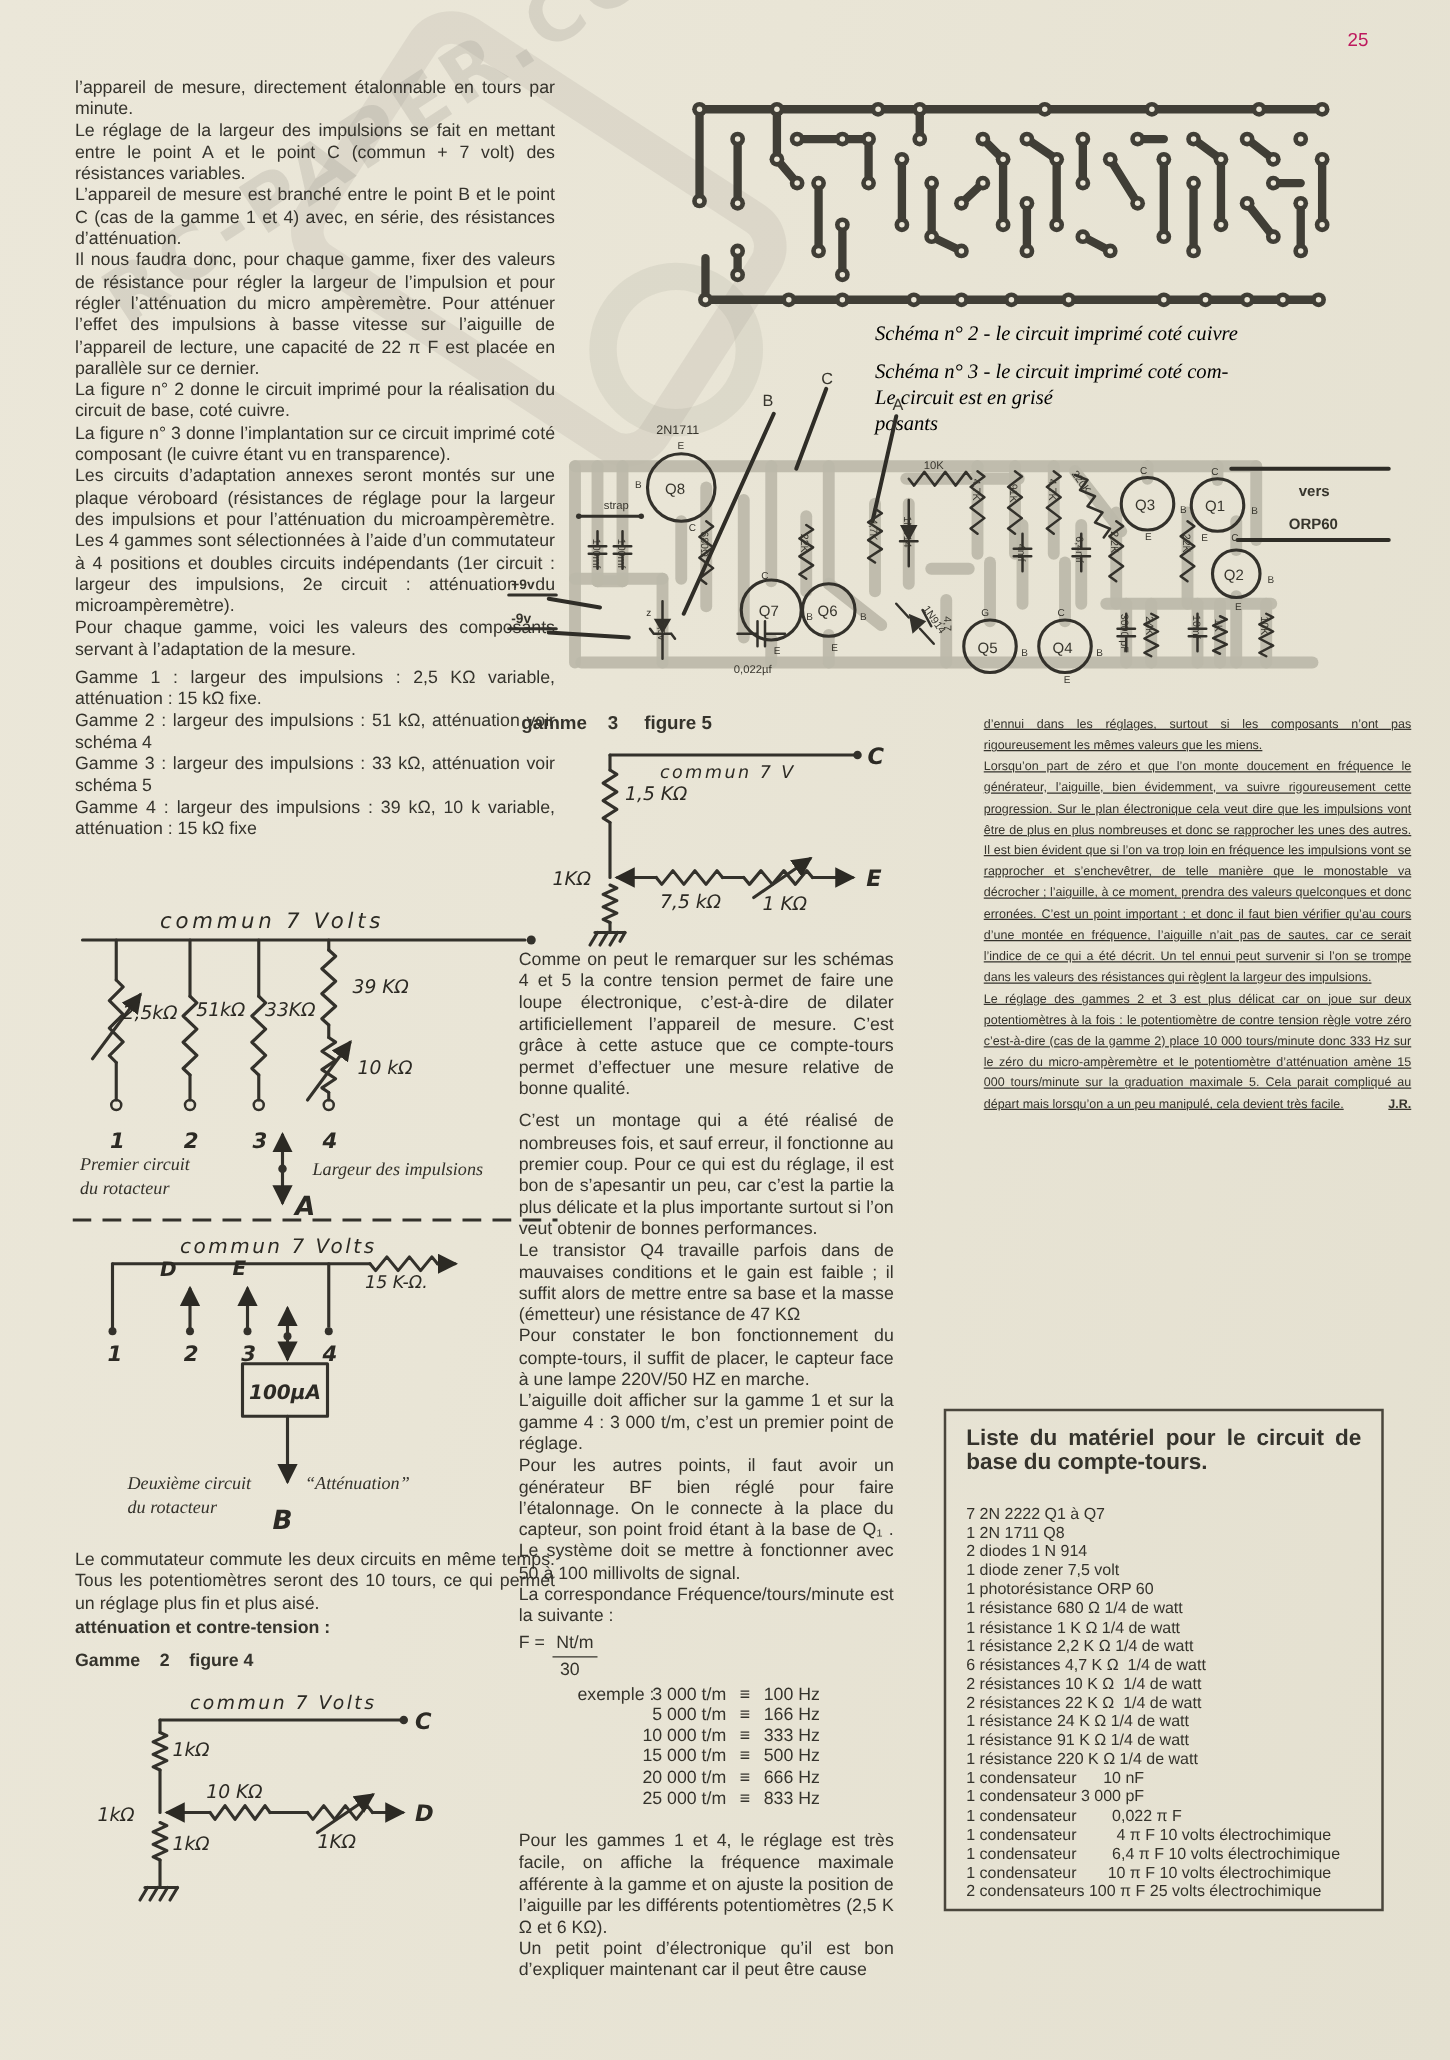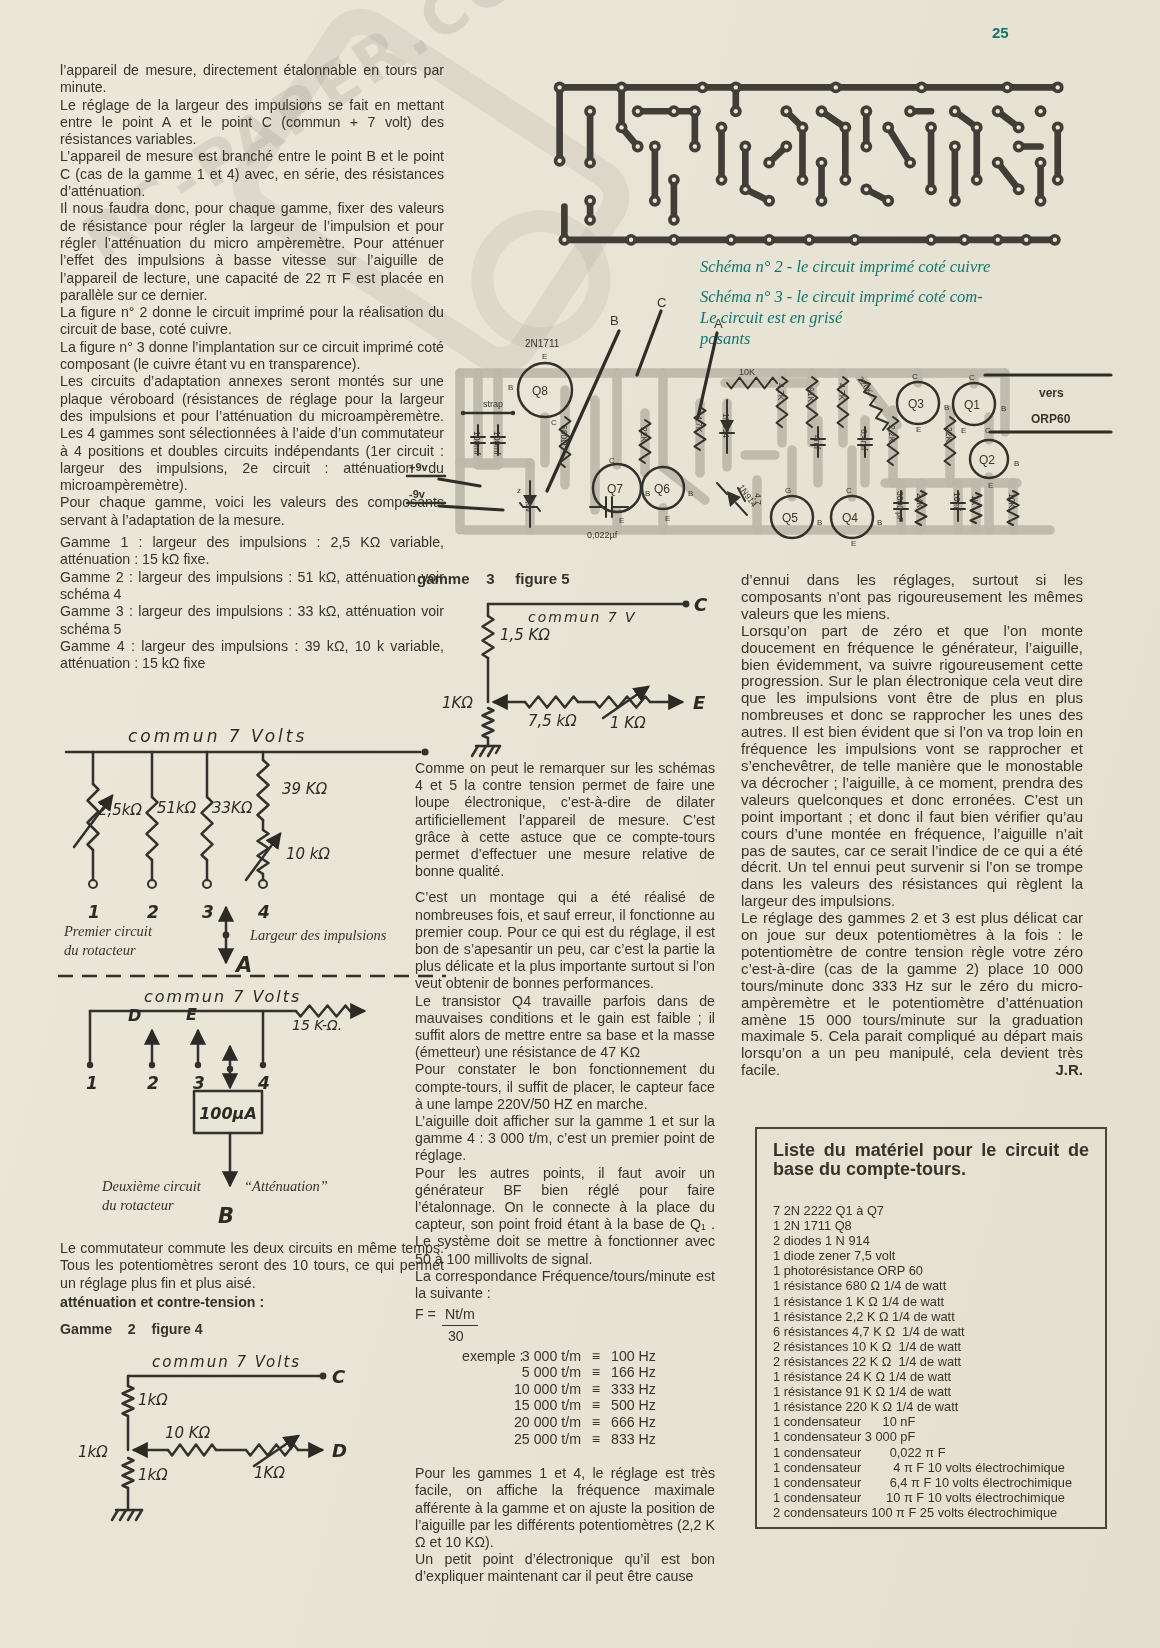--- a/index.html
+++ b/index.html
@@ -8,30 +8,30 @@
     background:linear-gradient(105deg,#ebe7d9 0%,#e9e5d6 40%,#e4e0d0 100%);
     font-family:"Liberation Sans",sans-serif;color:#35332c;
   }
   .abs{position:absolute;}
   
   .col{ text-align:justify; }
   .col p{margin:0;}
   #leftcol{left:60px;top:62px;width:384px;font-size:14.2px;line-height:17.3px;}
   #leftlower{left:60px;top:1240px;width:384px;font-size:14.2px;line-height:17.3px;}
   #midcol{left:415px;top:760px;width:300px;font-size:14.2px;line-height:17.2px;}
-  #rightcol{left:741px;top:572px;width:342px;font-size:15px;line-height:16.9px;}
+  #rightcol{left:787px;top:572px;width:342px;font-size:10px;line-height:16.9px;text-decoration:underline;}
   .gammes{margin-top:5px;}
   .bold{font-weight:bold;}
   .h-bold{font-weight:bold;white-space:pre;}
-  #pageno{left:992px;top:24px;font-size:15px;font-weight:bold;color:#0f766e;}
+  #pageno{left:1078px;top:24px;font-size:15px;font-weight:normal;color:#be185d;}
   #footer{left:58px;top:1652px;font-size:15px;font-weight:bold;color:#2d2b25;}
   .sig{text-align:right;font-weight:bold;margin-top:-16.9px;}
   
   #captions{left:700px;top:256px;width:412px;font-family:"Liberation Serif",serif;
-    font-style:italic;font-size:16.5px;line-height:21px;color:#0f766e;}
+    font-style:italic;font-size:16.5px;line-height:21px;color:#000000;}
   #captions .c2{margin-top:9px;}
   
   .formula{display:flex;align-items:flex-start;gap:6px;margin:4px 0 2px 0;}
   .frac{display:inline-block;text-align:left;}
   .frac .num{display:block;border-bottom:1.6px solid #35332c;padding:0 3px 1px 3px;}
   .frac .den{display:block;padding:2px 0 0 6px;}
   .examples{position:relative;padding-left:78px;margin-top:3px;}
   .ex-label{position:absolute;left:0;top:0;margin-left:47px;}
   .ex-row{display:flex;line-height:16.6px;}
   .ex-t{width:88px;text-align:right;}
@@ -646,21 +646,21 @@
         <span class="ex-hz">666 Hz</span>
       </div>
     <div class="ex-row">
         <span class="ex-t">25 000 t/m</span>
         <span class="ex-eq">≡</span>
         <span class="ex-hz">833 Hz</span>
       </div>
   </div>
   <div class="gap"></div>
     <div class="gap"></div>
-  <p>Pour les gammes 1 et 4, le réglage est très facile, on affiche la fréquence maximale afférente à la gamme et on ajuste la position de l’aiguille par les différents potentiomètres (2,2 K Ω et 10 KΩ).</p>
+  <p>Pour les gammes 1 et 4, le réglage est très facile, on affiche la fréquence maximale afférente à la gamme et on ajuste la position de l’aiguille par les différents potentiomètres (2,5 K Ω et 6 KΩ).</p>
   <p>Un petit point d’électronique qu’il est bon d’expliquer maintenant car il peut être cause</p>
 </div>
 
 <div id="rightcol" class="abs col">
   <p>d’ennui dans les réglages, surtout si les composants n’ont pas rigoureusement les mêmes valeurs que les miens.</p>
   <p>Lorsqu’on part de zéro et que l’on monte doucement en fréquence le générateur, l’aiguille, bien évidemment, va suivre rigoureusement cette progression. Sur le plan électronique cela veut dire que les impulsions vont être de plus en plus nombreuses et donc se rapprocher les unes des autres. Il est bien évident que si l’on va trop loin en fréquence les impulsions vont se rapprocher et s’enchevêtrer, de telle manière que le monostable va décrocher ; l’aiguille, à ce moment, prendra des valeurs quelconques et donc erronées. C’est un point important ; et donc il faut bien vérifier qu’au cours d’une montée en fréquence, l’aiguille n’ait pas de sautes, car ce serait l’indice de ce qui a été décrit. Un tel ennui peut survenir si l’on se trompe dans les valeurs des résistances qui règlent la largeur des impulsions.</p>
   <p>Le réglage des gammes 2 et 3 est plus délicat car on joue sur deux potentiomètres à la fois : le potentiomètre de contre tension règle votre zéro c’est-à-dire (cas de la gamme 2) place 10 000 tours/minute donc 333 Hz sur le zéro du micro-ampèremètre et le potentiomètre d’atténuation amène 15 000 tours/minute sur la graduation maximale 5. Cela parait compliqué au départ mais lorsqu’on a un peu manipulé, cela devient très facile.</p>
   <div class="sig">J.R.</div>
 </div>
 

